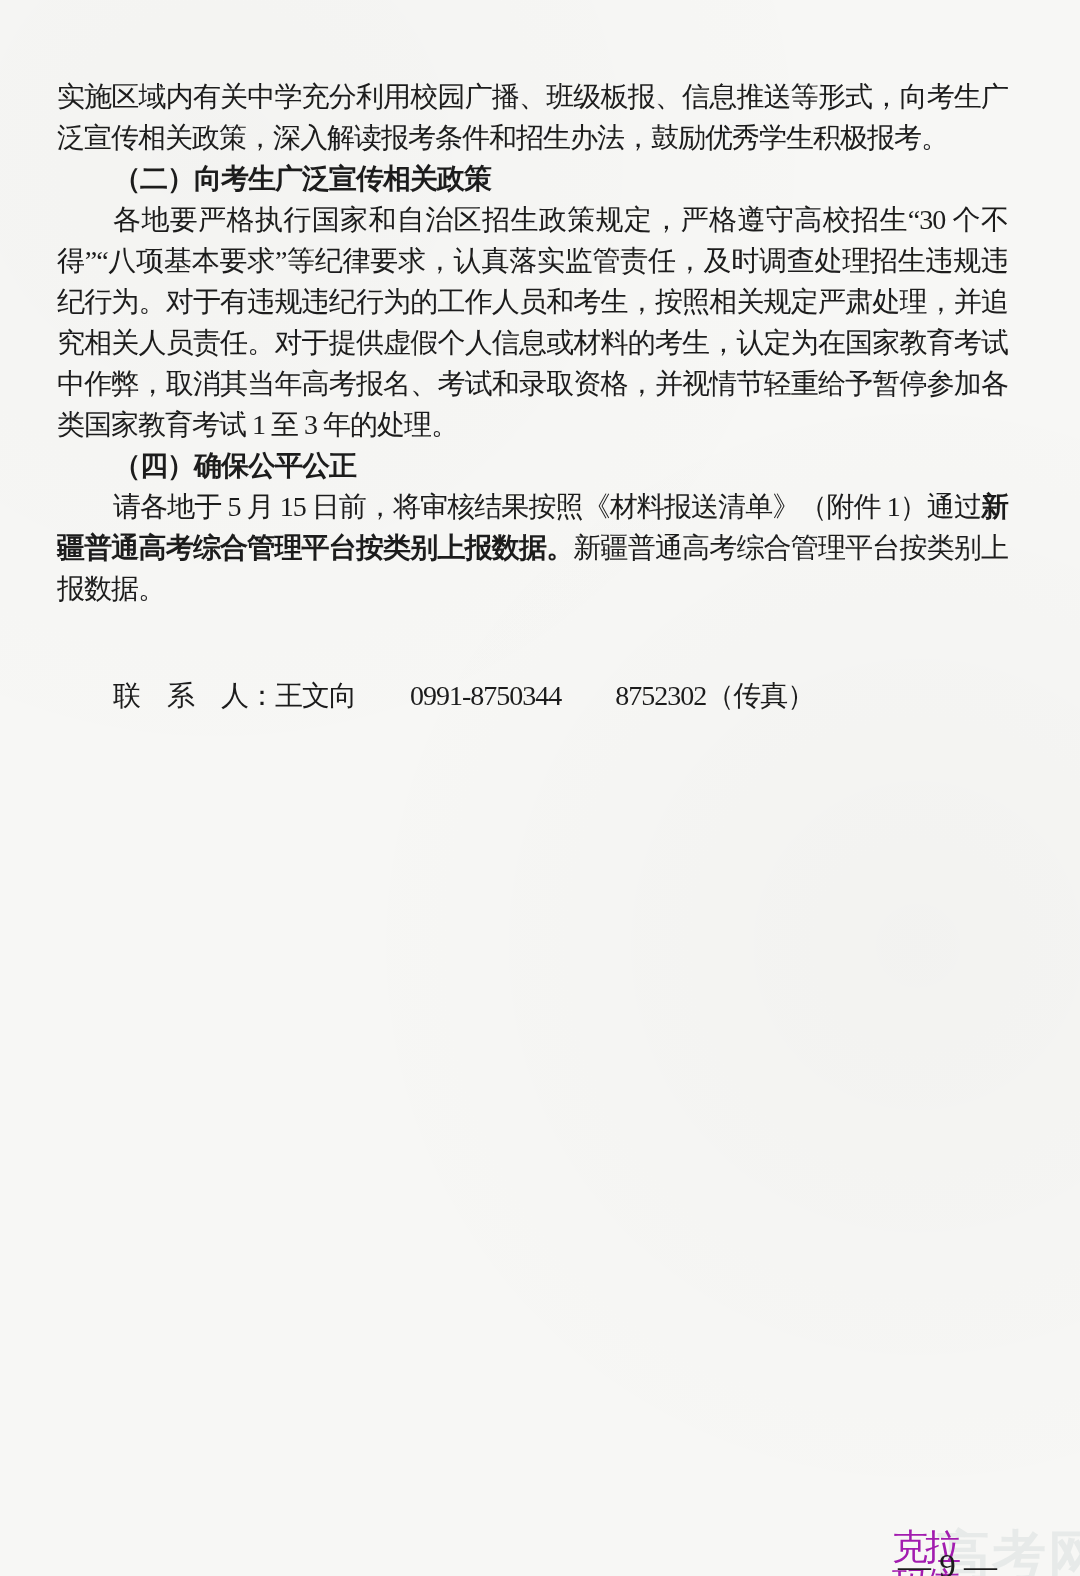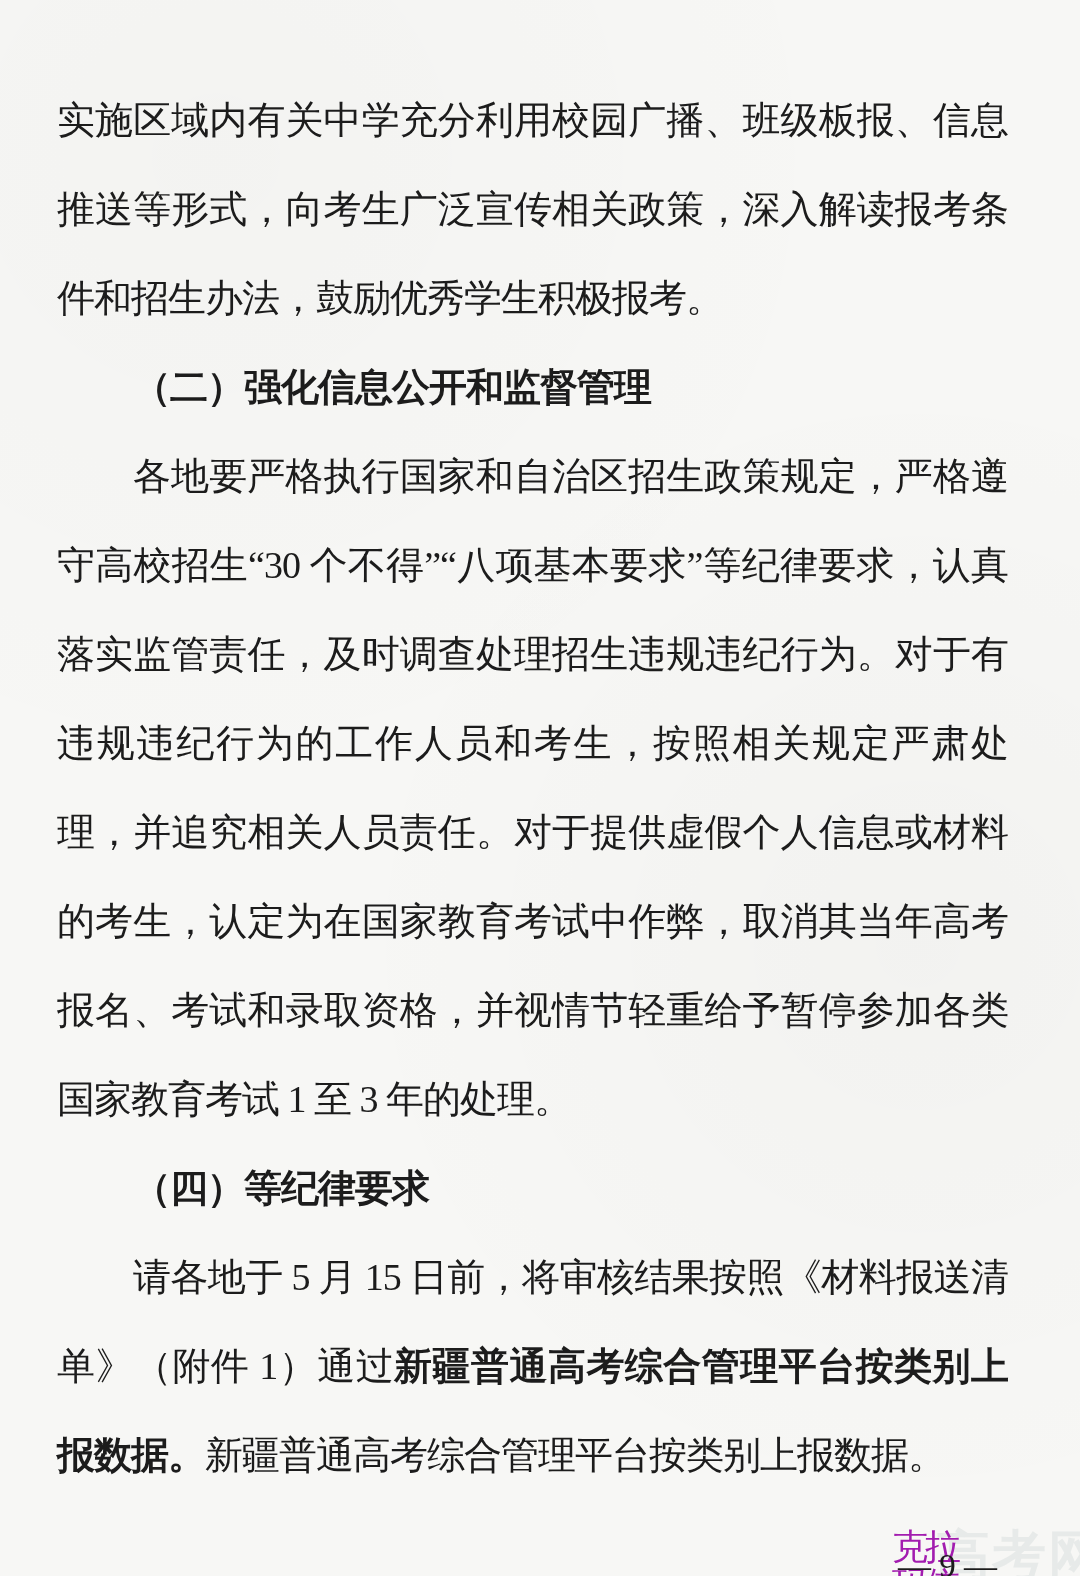--- a/index.html
+++ b/index.html
@@ -25,22 +25,22 @@
     pointer-events: none;
   }
   .content {
     position: absolute;
     left: 57px;
     top: 76px;
     width: 951px;
   }
   .content p {
     margin: 0;
-    font-size: 38px;
-    line-height: 89px;
+    font-size: 28px;
+    line-height: 41px;
     letter-spacing: -1px;
     text-align: justify;
     text-justify: inter-character;
     word-break: break-all;
   }
   p.body { text-indent: 2em; }
   p.no-indent { text-indent: 0; }
   p.heading { text-indent: 2em; font-weight: 600; }
   .bold-hei {
     font-family: "Liberation Sans", "DejaVu Sans", sans-serif;
@@ -101,27 +101,27 @@
   }
 </style>
 </head>
 <body>
 
 <div class="page">
 
   <div class="content">
     <p class="no-indent">实施区域内有关中学充分利用校园广播、班级板报、信息推送等形式，向考生广泛宣传相关政策，深入解读报考条件和招生办法，鼓励优秀学生积极报考。</p>
 
-    <p class="heading">（二）强化信息公开和监督管理</p>
+    <p class="heading">（二）向考生广泛宣传相关政策</p>
 
 
 
     <p class="body">各地要严格执行国家和自治区招生政策规定，严格遵守高校招生“30 个不得”“八项基本要求”等纪律要求，认真落实监管责任，及时调查处理招生违规违纪行为。对于有违规违纪行为的工作人员和考生，按照相关规定严肃处理，并追究相关人员责任。对于提供虚假个人信息或材料的考生，认定为在国家教育考试中作弊，取消其当年高考报名、考试和录取资格，并视情节轻重给予暂停参加各类国家教育考试 1 至 3 年的处理。</p>
 
-    <p class="heading">（四）等纪律要求</p>
+    <p class="heading">（四）确保公平公正</p>
 
     <p class="body">
       <span>请各地于 5 月 15 日前，将审核结果按照《材料报送清单》（附件 1）通过</span><span class="bold-hei">新疆普通高考综合管理平台按类别上报数据。</span><span>新疆普通高考综合管理平台按类别上报数据。</span>
     </p>
 
     <p class="contact">联　系　人：王文向　　0991-8750344　　8752302（传真）</p>
   </div>
 
   <div class="footer">
     <div class="wm-gray">高考网</div>

